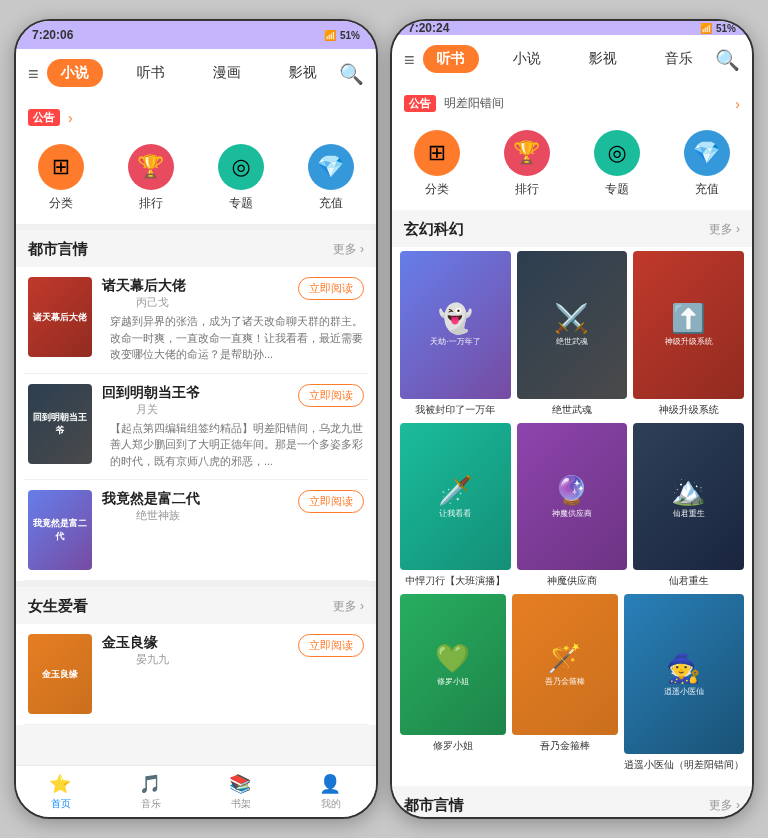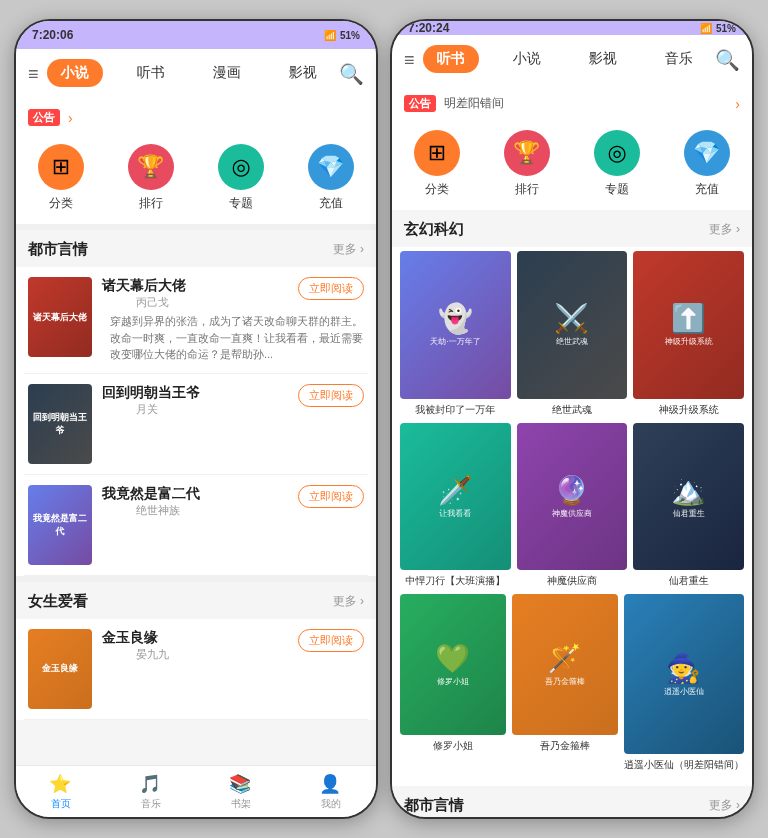--- a/index.html
+++ b/index.html
@@ -363,20 +363,21 @@
         <div style="width:100%;height:100%;display:flex;align-items:center;justify-content:center;color:white;font-size:9px;padding:2px;text-align:center;font-weight:600;">回到明朝当王爷</div>
       </div>
       <div class="book-info">
         <div class="book-title-row">
           <div>
             <div class="book-title">回到明朝当王爷</div>
             <div class="book-author">月关</div>
           </div>
           <button class="read-btn">立即阅读</button>
         </div>
+        <div class="book-desc">【起点第四编辑组签约精品】明差阳错间，乌龙九世善人郑少鹏回到了大明正德年间。那是一个多姿多彩的时代，既有京师八虎的邪恶，...</div>
       </div>
     </div>
 
     <div class="book-item">
       <div class="book-cover cover-blue">
         <div style="width:100%;height:100%;display:flex;align-items:center;justify-content:center;color:white;font-size:9px;padding:2px;text-align:center;font-weight:600;">我竟然是富二代</div>
       </div>
       <div class="book-info">
         <div class="book-title-row">
           <div>

